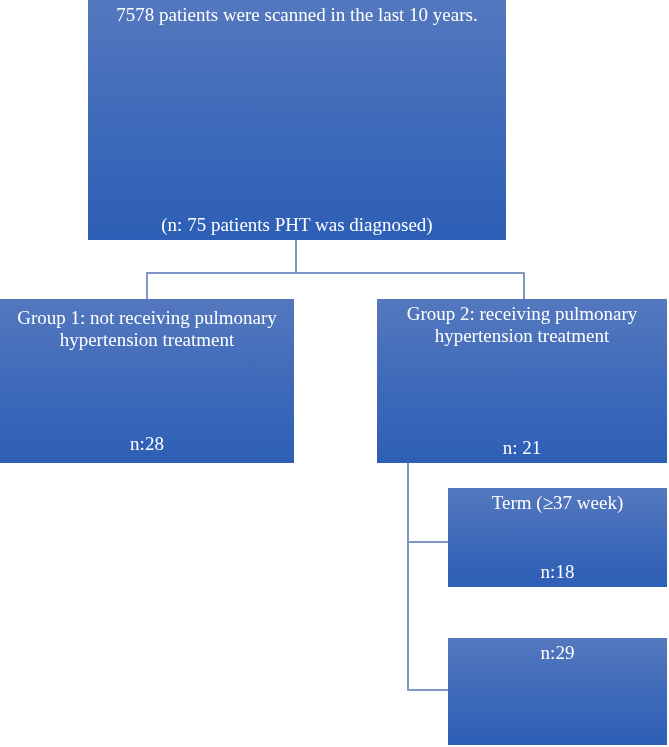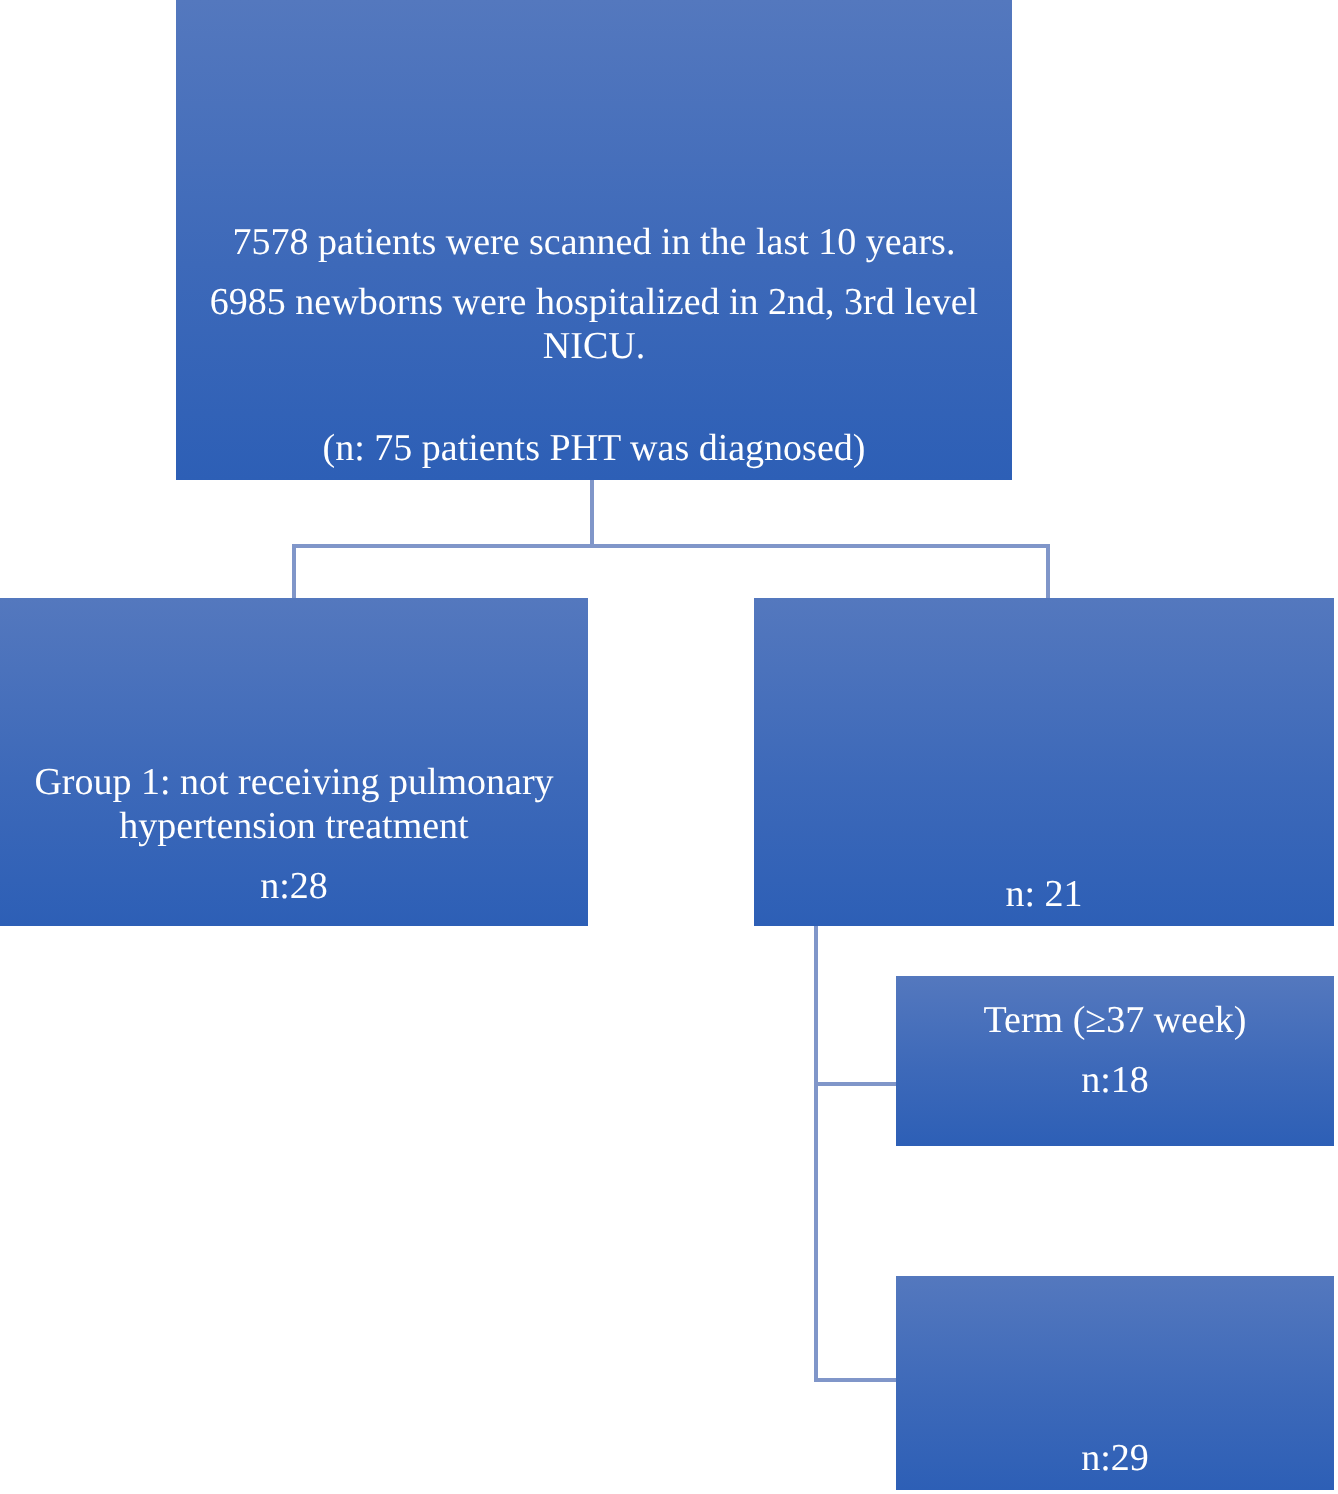--- a/index.html
+++ b/index.html
@@ -14,21 +14,21 @@
     background: var(--background, #ffffff);
     overflow: hidden;
     font-family: "Liberation Serif", serif;
   }
   .box {
     position: absolute;
     background: linear-gradient(180deg, var(--box-top, #5478be) 0%, #3d69b9 55%, var(--box-bottom, #2d5fb6) 100%);
     color: var(--text, #ffffff);
     display: flex;
     flex-direction: column;
-    justify-content: flex-end;
+    justify-content: space-between;
     align-items: center;
     text-align: center;
     font-size: 19px;
     line-height: 1.16;
     box-sizing: border-box;
   }
   .box p {
     margin: 4px 0;
   }
   #box-screening {
@@ -40,22 +40,22 @@
   }
   #box-group1 {
     left: 0; top: 299px; width: 294px; height: 164px;
     padding: 4px 10px;
   }
   #box-group2 {
     left: 377px; top: 299px; width: 290px; height: 164px;
     padding: 0 10px;
   }
   #box-term {
-    left: 448px; top: 488px; width: 219px; height: 85px;
-    padding: 17px 6px;
+    left: 448px; top: 488px; width: 219px; height: 99px;
+    padding: 0 6px;
   }
   #box-preterm {
     left: 448px; top: 638px; width: 219px; height: 107px;
     padding: 0 6px;
   }
   .count {
     margin-top: 6px;
   }
   .connector {
     position: absolute;
@@ -69,35 +69,35 @@
   #c-term-branch     { left: 407px; top: 541px; width: 41px; height: 2px; }
   #c-preterm-branch  { left: 407px; top: 689px; width: 41px; height: 2px; }
 </style>
 </head>
 <body>
 
 <div class="canvas">
 
   <div class="box" id="box-screening">
     <p>7578 patients were scanned in the last 10 years.</p>
-    <p>6985 newborns were hospitalized in 2nd, 3rd level NICU.</p>
     <p class="diagnosed">(n: 75 patients  PHT was diagnosed)</p>
   </div>
 
   <div class="connector" id="c-top-stem"></div>
   <div class="connector" id="c-branch-h"></div>
   <div class="connector" id="c-drop-left"></div>
   <div class="connector" id="c-drop-right"></div>
 
   <div class="box" id="box-group1">
     <p>Group 1: not receiving pulmonary hypertension treatment</p>
     <p class="count">n:28</p>
   </div>
 
   <div class="box" id="box-group2">
+    <p>Group 2: receiving pulmonary hypertension treatment</p>
     <p class="count">n: 21</p>
   </div>
 
   <div class="connector" id="c-group2-stem"></div>
   <div class="connector" id="c-term-branch"></div>
   <div class="connector" id="c-preterm-branch"></div>
 
   <div class="box" id="box-term">
     <p>Term (≥37 week)</p>
     <p class="count">n:18</p>

